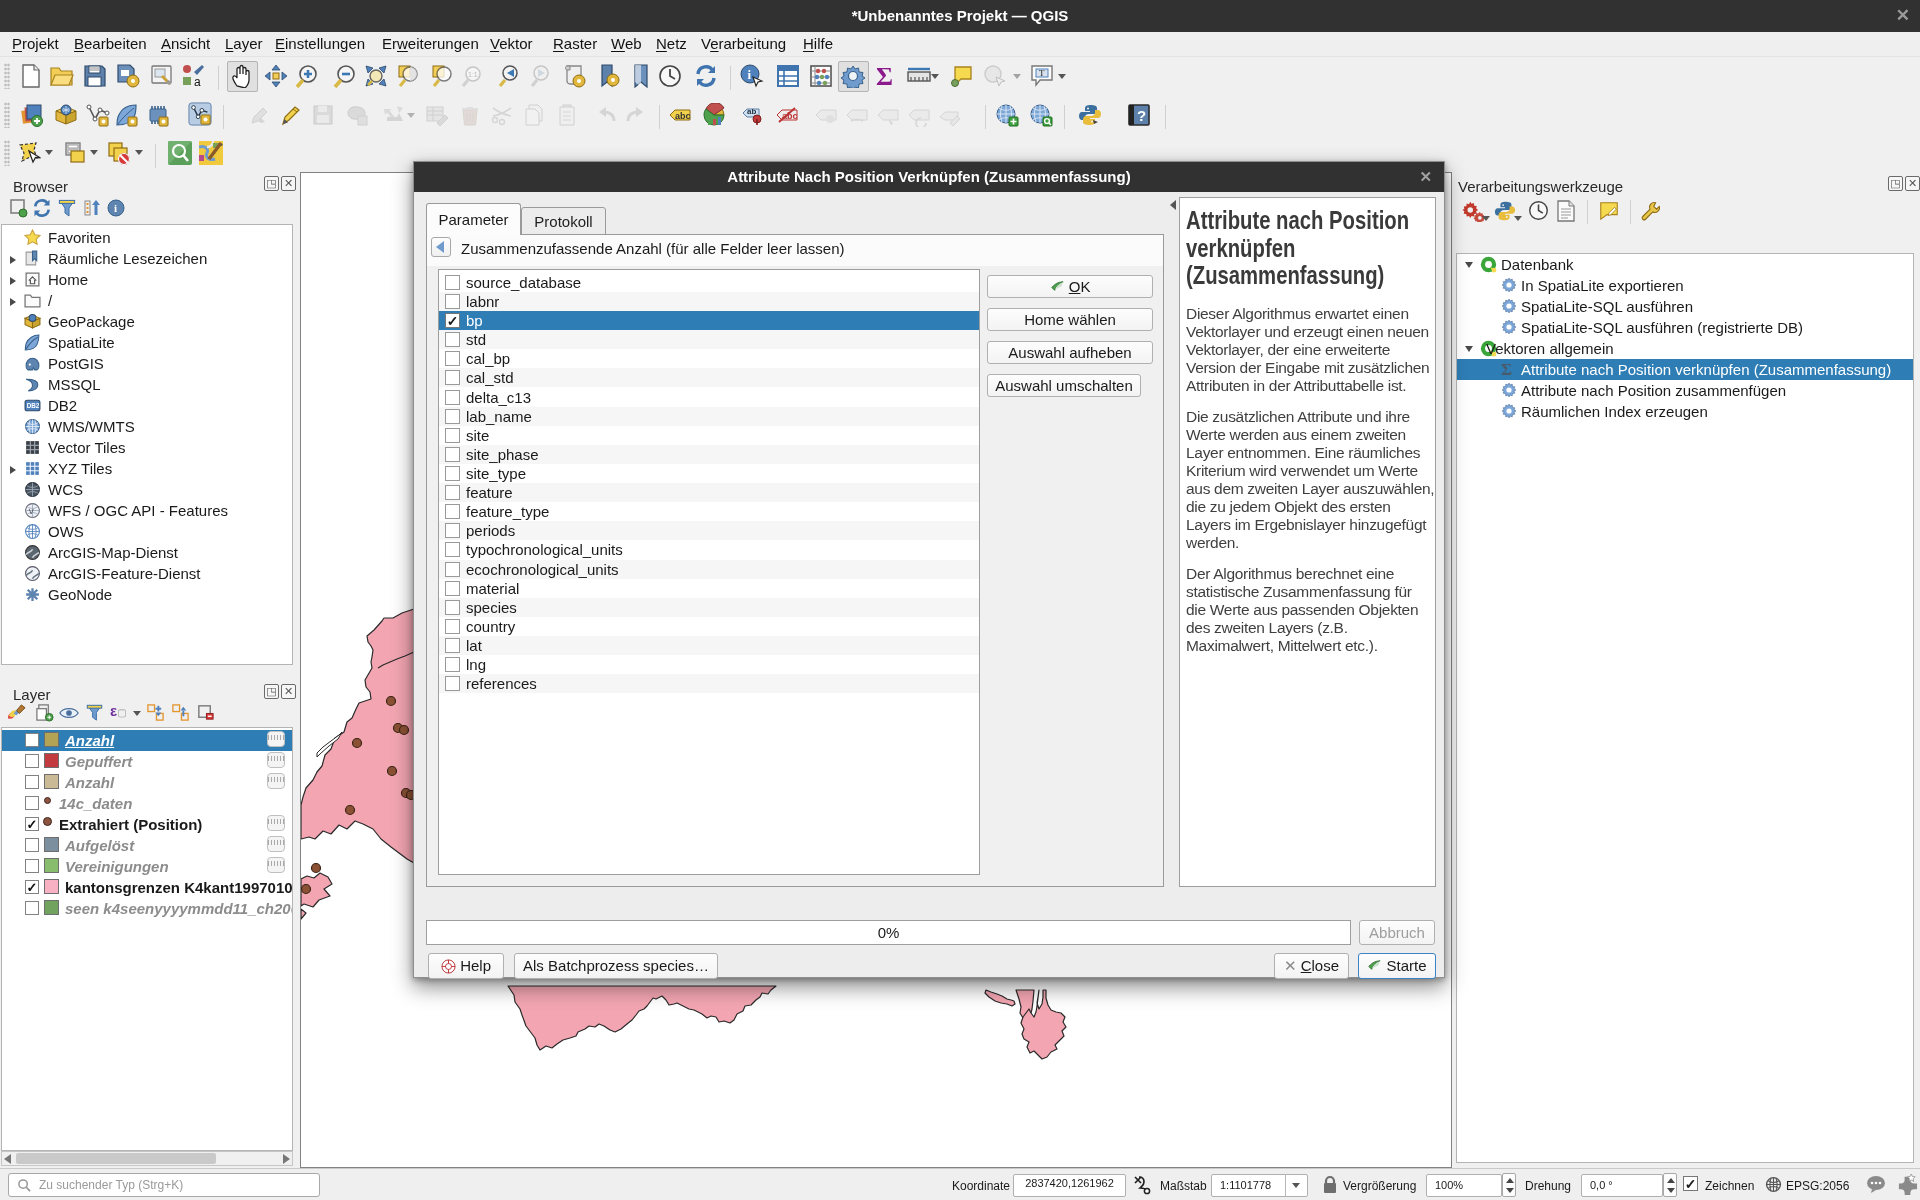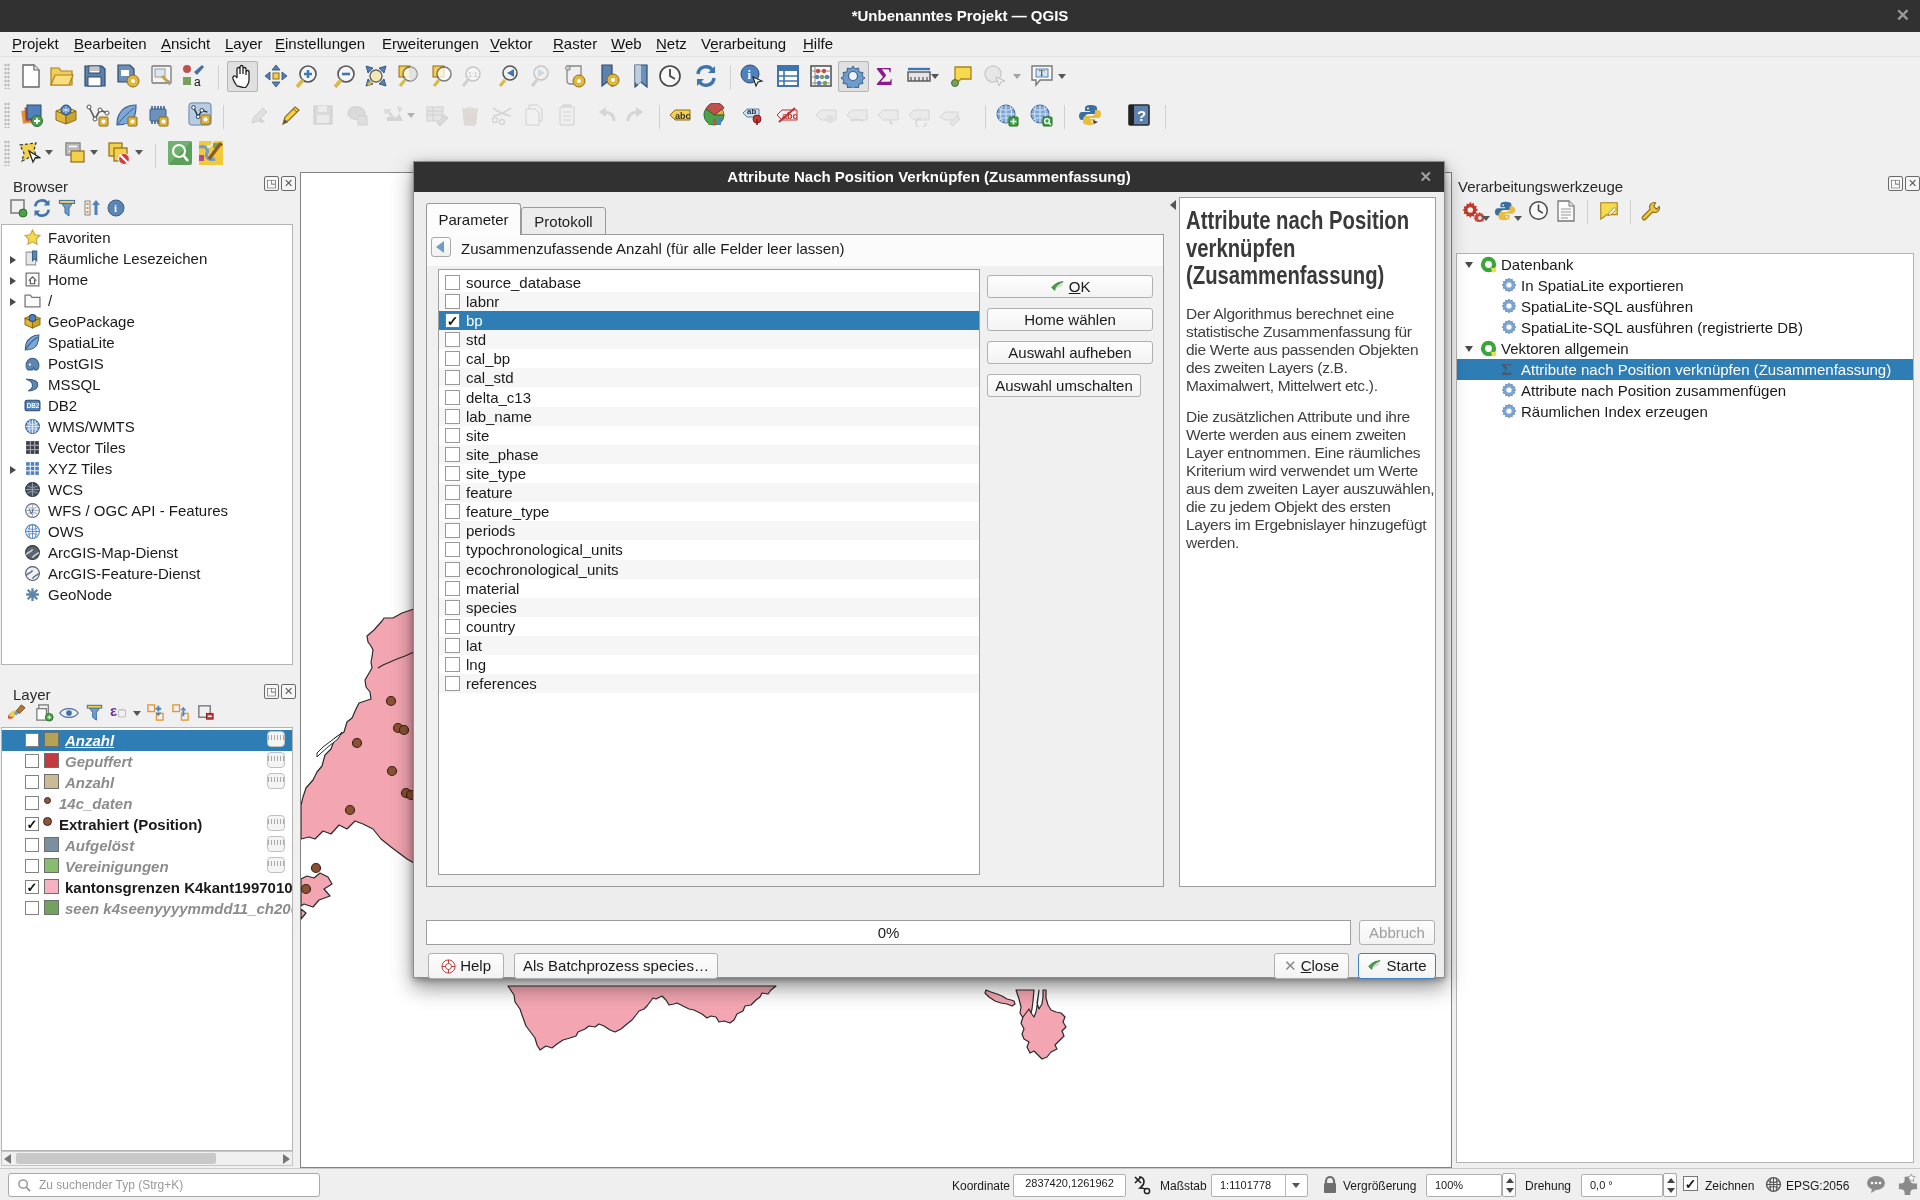--- a/index.html
+++ b/index.html
@@ -767,21 +767,21 @@
         <circle cx="8" cy="8" r="2.6" fill="#fff"></circle>
       </svg>
   <svg class="galg" style="top:149px" viewBox="0 0 16 16">
         <path d="M8 1l1 2 2.2-.9.3 2.4 2.4.3-.9 2.2 2 1-2 1 .9 2.2-2.4.3-.3 2.4L9 13l-1 2-1-2-2.2.9-.3-2.4-2.4-.3.9-2.2-2-1 2-1-.9-2.2 2.4-.3.3-2.4L7 3z" fill="#7da7d9" stroke="#4a6e9e" stroke-width=".6"></path>
         <circle cx="8" cy="8" r="2.6" fill="#fff"></circle>
       </svg>
   <div class="ptxt" style="left:44px;top:0px">Datenbank</div>
   <div class="ptxt" style="left:64px;top:21px">In SpatiaLite exportieren</div>
   <div class="ptxt" style="left:64px;top:42px">SpatiaLite-SQL ausführen</div>
   <div class="ptxt" style="left:64px;top:63px">SpatiaLite-SQL ausführen (registrierte DB)</div>
-  <div class="ptxt" style="left:44px;top:84px">Vektoren allgemein</div>
+  <div class="ptxt" style="left:29px;top:84px">Vektoren allgemein</div>
   <div class="ptxt" style="left:64px;top:105px;color:#fff">Attribute nach Position verknüpfen (Zusammenfassung)</div>
   <div class="ptxt" style="left:64px;top:126px">Attribute nach Position zusammenfügen</div>
   <div class="ptxt" style="left:64px;top:147px">Räumlichen Index erzeugen</div>
 </div>
 </div>
 <div id="dialog" class="abs">
 <div id="dlg-title">Attribute Nach Position Verknüpfen (Zusammenfassung)<span class="x">✕</span></div>
 <div class="abs" style="left:12px;top:41px;width:95px;height:32px;background:#fcfcfc;border:1px solid #9a9a9a;border-bottom:none;border-radius:3px 3px 0 0;text-align:center;line-height:31px;z-index:2">Parameter</div>
 <div class="abs" style="left:107px;top:45px;width:85px;height:28px;background:#ececec;border:1px solid #9a9a9a;border-radius:3px 3px 0 0;text-align:center;line-height:27px;color:#222">Protokoll</div>
 <div class="abs" style="left:12px;top:72px;width:738px;height:653px;background:#f0f0f0;border:1px solid #9a9a9a"></div>
@@ -853,22 +853,23 @@
         <path d="M5 11c1-4 4-7 9-9l-2 5c-3 1-5 2-7 4z" fill="#c8e0c8"></path>
       </svg> <u>O</u>K</div>
 <div class="btn" style="left:573px;top:146px;width:166px;height:23px;line-height:21px">Home wählen</div>
 <div class="btn" style="left:573px;top:179px;width:166px;height:23px;line-height:21px">Auswahl aufheben</div>
 <div class="btn" style="left:573px;top:212px;width:154px;height:23px;line-height:21px">Auswahl umschalten</div>
 <div class="abs" style="left:756px;top:38px;width:8px;height:12px">
       <div style="width:0;height:0;border-top:5px solid transparent;border-bottom:5px solid transparent;border-right:6px solid #555"></div>
     </div>
 <div id="helppanel" class="abs" style="left:765px;top:35px;width:257px;height:690px;background:#fff;border:1px solid #9e9e9e;overflow:hidden;padding:9px 6px 0">
 <div style="font-size:26px;font-weight:bold;color:#3a3a3a;line-height:27.5px;margin-bottom:15px;white-space:nowrap;transform:scaleX(0.78);transform-origin:0 0">Attribute nach Position<br>verknüpfen<br>(Zusammenfassung)</div>
+<div class="hp">Dieser Algorithmus erwartet einen<br>Vektorlayer und erzeugt einen neuen<br>Vektorlayer, der eine erweiterte<br>Version der Eingabe mit zusätzlichen<br>Attributen in der Attributtabelle ist.</div>
+<div class="hp">Die zusätzlichen Attribute und ihre<br>Werte werden aus einem zweiten<br>Layer entnommen. Eine räumliches<br>Kriterium wird verwendet um Werte<br>aus dem zweiten Layer auszuwählen,<br>die zu jedem Objekt des ersten<br>Layers im Ergebnislayer hinzugefügt<br>werden.</div>
 <div class="hp">Der Algorithmus berechnet eine<br>statistische Zusammenfassung für<br>die Werte aus passenden Objekten<br>des zweiten Layers (z.B.<br>Maximalwert, Mittelwert etc.).</div>
-<div class="hp">Die zusätzlichen Attribute und ihre<br>Werte werden aus einem zweiten<br>Layer entnommen. Eine räumliches<br>Kriterium wird verwendet um Werte<br>aus dem zweiten Layer auszuwählen,<br>die zu jedem Objekt des ersten<br>Layers im Ergebnislayer hinzugefügt<br>werden.</div>
 </div>
 <div class="abs" style="left:12px;top:758px;width:925px;height:25px;background:#fff;border:1px solid #9e9e9e;text-align:center;line-height:24px;font-size:15px">0%</div>
 <div class="btn" style="left:945px;top:758px;width:76px;height:25px;line-height:23px;color:#9e9e9e">Abbruch</div>
 <div class="btn" style="left:14px;top:791px;width:76px;height:26px;line-height:24px"><svg style="position:relative;top:3px;width:15px;height:15px" viewBox="0 0 16 16">
         <circle cx="8" cy="8" r="7" fill="#fff" stroke="#b33"></circle>
         <circle cx="8" cy="8" r="3.2" fill="none" stroke="#b33"></circle>
         <path d="M8 1v4M8 11v4M1 8h4M11 8h4" stroke="#b33"></path>
       </svg> Help</div>
 <div class="btn" style="left:100px;top:791px;width:204px;height:26px;line-height:24px">Als Batchprozess species…</div>
 <div class="btn" style="left:860px;top:791px;width:75px;height:26px;line-height:24px"><span style="color:#888">✕</span> <u>C</u>lose</div>

